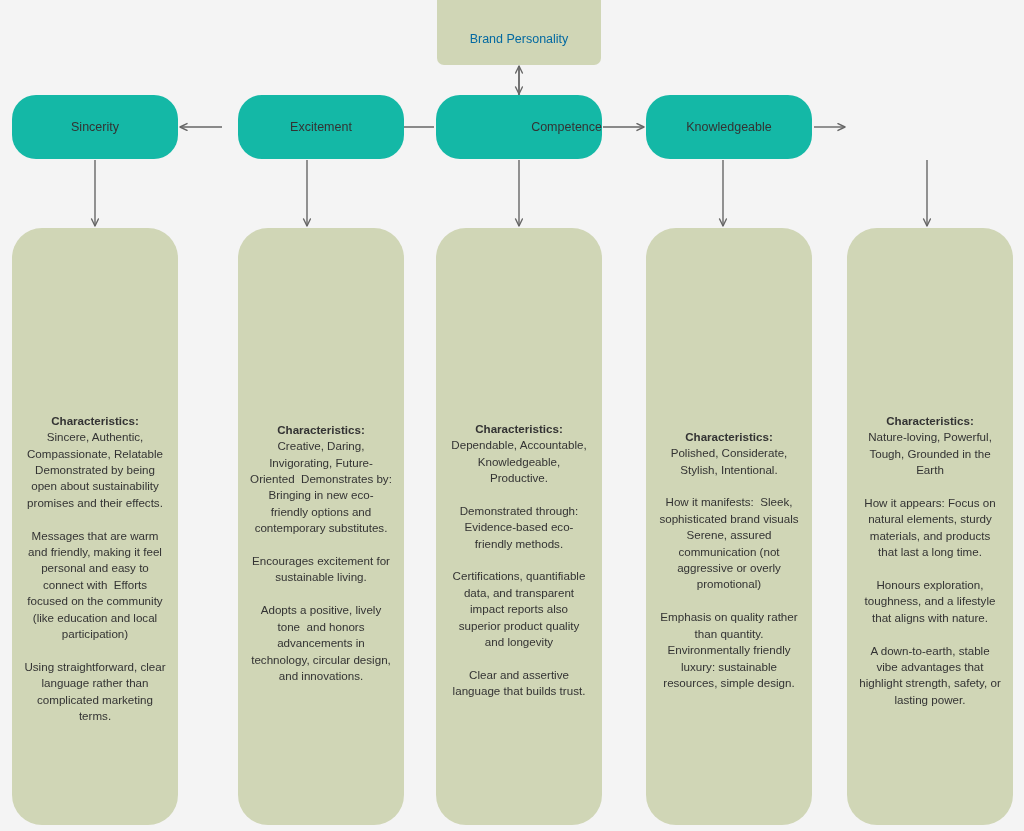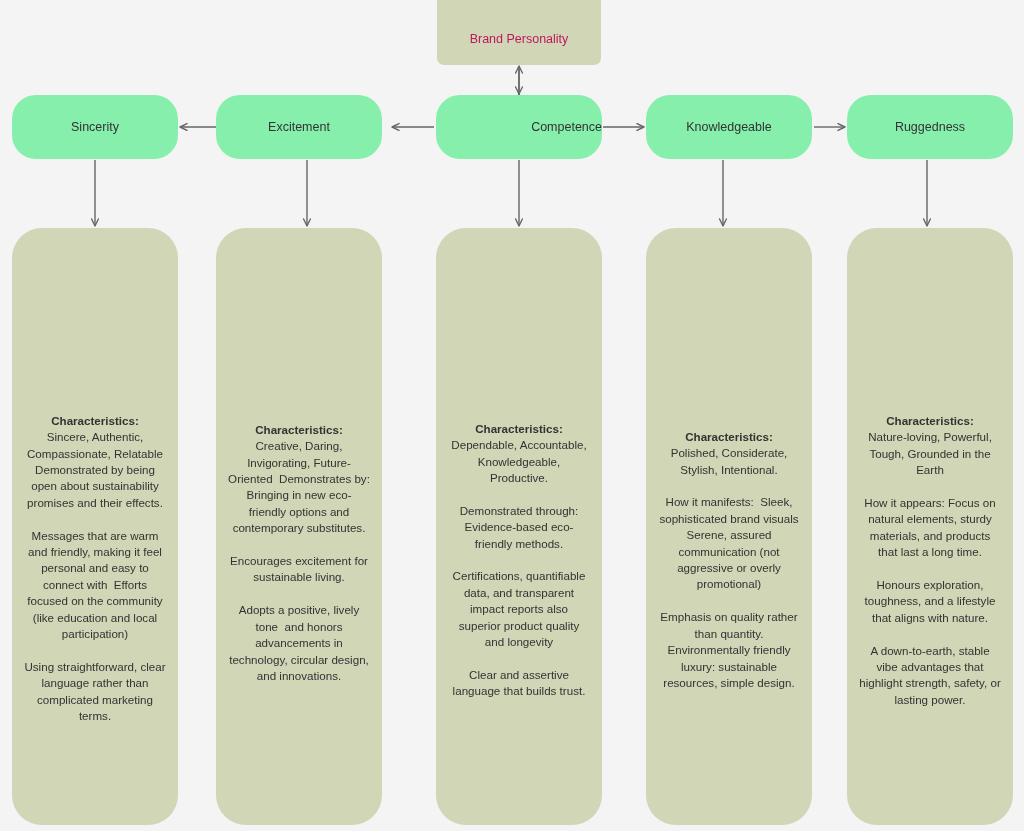--- a/index.html
+++ b/index.html
@@ -31,30 +31,30 @@
     border-radius: 7px;
     display: flex;
     align-items: flex-end;
     justify-content: center;
     padding-bottom: 18px;
     box-sizing: border-box;
   }
   .root-node .label {
     font-size: 12.5px;
     line-height: 16px;
-    color: #be185d;
+    color: #0369a1;
   }
 
   
   .pill {
     position: absolute;
     top: 95px;
     width: 166px;
     height: 64px;
-    background: #86efac;
+    background: #14b8a6;
     border-radius: 24px;
     display: flex;
     align-items: center;
     justify-content: center;
     box-sizing: border-box;
   }
   .pill .label {
     font-size: 12.5px;
     line-height: 16px;
     color: #333333;
@@ -82,21 +82,21 @@
     color: #333333;
     white-space: pre-wrap;
   }
   .card-title {
     font-weight: bold;
     display: block;
   }
 
   
   .col0 { left: 12px; }
-  .col1 { left: 216px; }
+  .col1 { left: 238px; }
   .col2 { left: 436px; justify-content: flex-end; }
   .col3 { left: 646px; }
   .col4 { left: 847px; }
 
   
   .connectors {
     position: absolute;
     left: 0;
     top: 0;
     width: 1024px;
@@ -148,23 +148,20 @@
   </div>
   <div class="pill col1">
     <span class="label">Excitement</span>
   </div>
   <div class="pill col2">
     <span class="label">Competence</span>
   </div>
   <div class="pill col3">
     <span class="label">Knowledgeable</span>
   </div>
-  <div class="pill col4">
-    <span class="label">Ruggedness</span>
-  </div>
 
   <div class="card col0">
     <div class="card-text" style="top:152px">
       <span class="card-title">Characteristics:</span><span>Sincere, Authentic, Compassionate, Relatable Demonstrated by being open about sustainability promises and their effects.
 
 Messages that are warm and friendly, making it feel personal and easy to connect with  Efforts focused on the community (like education and local participation)
 
 Using straightforward, clear language rather than complicated marketing terms.</span>
     </div>
   </div>

